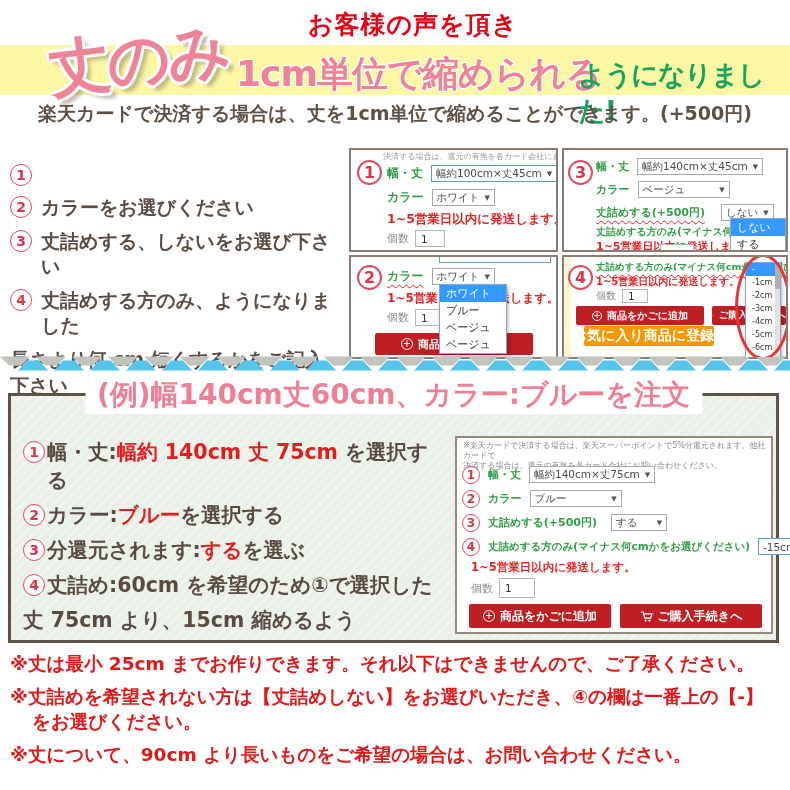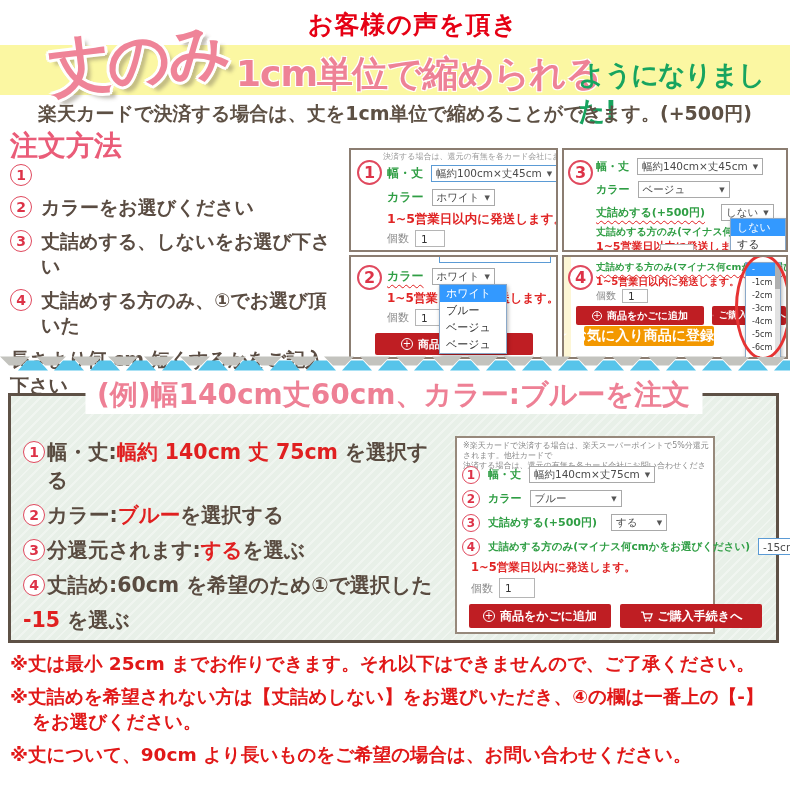--- a/index.html
+++ b/index.html
@@ -72,21 +72,21 @@
   
   .exbox { position:absolute; left:8px; top:393px; width:771px; height:250px; background:#e8f0e8;
            border:3px solid #5e5146;
            background-image:repeating-linear-gradient(135deg, rgba(255,255,255,.35) 0 2px, rgba(0,0,0,0) 2px 7px); }
   .extitle { position:absolute; top:-20px; left:50%; transform:translateX(-50%); background:#fff;
              padding:0 12px; white-space:nowrap; font-size:28px; font-weight:800; color:#ee8095; }
   .exsteps { position:absolute; left:12px; top:42px; width:420px; font-size:20.5px; font-weight:600; color:#594b40; }
   .exstep { display:flex; gap:2px; margin-bottom:7px; line-height:28px; align-items:flex-start; }
   .exstep .cnum { margin-top:3px; }
   .redpart { color:#e02020; }
-  .exshot { position:absolute; left:444px; top:40px; width:260px; height:198px; background:#fff; border:2px solid #97897b; }
+  .exshot { position:absolute; left:444px; top:40px; width:318px; height:198px; background:#fff; border:2px solid #97897b; }
   .exnote { position:absolute; top:3px; left:6px; right:4px; font-size:8px; line-height:10px; color:#8a8a8a; }
   .exrow { position:absolute; left:5px; right:8px; display:flex; align-items:center; gap:8px; white-space:nowrap; }
   .exrow .cnum { width:18px; height:18px; font-size:12px; }
   .ml-auto { margin-left:auto; }
 
   
   .notes { position:absolute; left:10px; top:651px; width:772px; font-size:18.5px; font-weight:600;
            color:#e11818; line-height:25px; }
   .note { margin-bottom:8px; }
   .note .sub2 { padding-left:22px; }
@@ -100,36 +100,35 @@
 
 <div class="canvas">
 
   <div class="tagline">お客様の声を頂き</div>
   <div class="banner"></div>
   <div class="banner-big">丈のみ</div>
   <div class="banner-mid">1cm単位で縮められる</div>
   <div class="banner-suffix">ようになりました!</div>
   <div class="subtitle">楽天カードで決済する場合は、丈を1cm単位で縮めることができます。(+500円)</div>
 
-  <div class="order-title">注文方法</div>
   <div class="order-steps">
     <div class="ostep">
       <span class="cnum">1</span>
     </div>
     <div class="ostep">
       <span class="cnum">2</span>
       <span>カラーをお選びください</span>
     </div>
     <div class="ostep">
       <span class="cnum">3</span>
       <span>丈詰めする、しないをお選び下さい</span>
     </div>
     <div class="ostep">
       <span class="cnum">4</span>
-      <span>丈詰めする方のみ、①でお選び頂いた</span>
+      <span>丈詰めする方のみ、ようになりました</span>
     </div>
     <div class="sub">長さより何 cm 短くするかをご記入</div>
     <div class="sub">下さい</div>
   </div>
 
   <div class="shot" id="shot1">
     <div class="tiny-note">決済する場合は、還元の有無を各カード会社にお問い合わせください。</div>
     <span class="cnum big-cnum" style="left:6px; top:9px;">1</span>
     <div class="srow" style="left:36px; top:15px;">
       <span class="glabel">幅・丈</span>
@@ -313,21 +312,21 @@
         <span><span>カラー:</span><span class="redpart">ブルー</span><span>を選択する</span></span>
       </div>
       <div class="exstep">
         <span class="cnum">3</span>
         <span><span>分還元されます:</span><span class="redpart">する</span><span>を選ぶ</span></span>
       </div>
       <div class="exstep">
         <span class="cnum">4</span>
         <span>丈詰め:60cm を希望のため①で選択した</span>
       </div>
-      <div class="sub"><span class="redpart">-15</span><span> を選ぶ</span></div>
+      <div class="sub">丈 75cm より、15cm 縮めるよう</div>
     </div>
 
     <div class="exshot">
       <div class="exnote">
         <div>※楽天カードで決済する場合は、楽天スーパーポイントで5%分還元されます。他社カードで</div>
         <div>決済する場合は、還元の有無を各カード会社にお問い合わせください。</div>
       </div>
       <div class="exrow" style="top:27px;">
         <span class="cnum">1</span>
         <span class="glabel sm">幅・丈</span>

